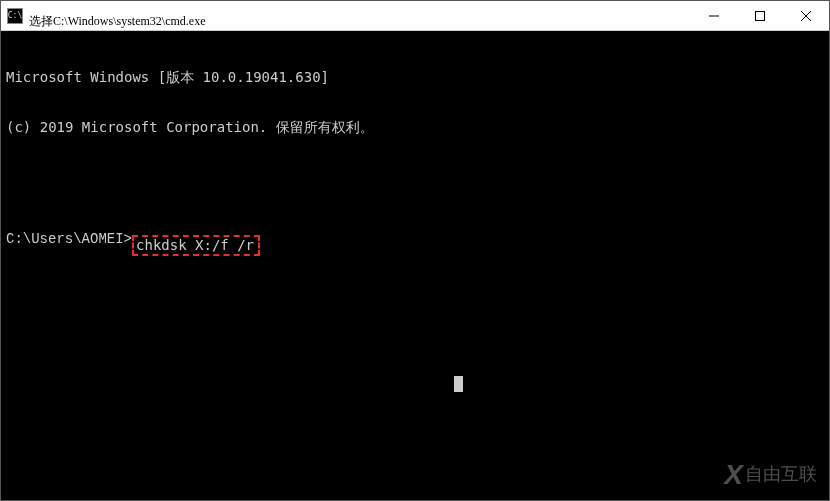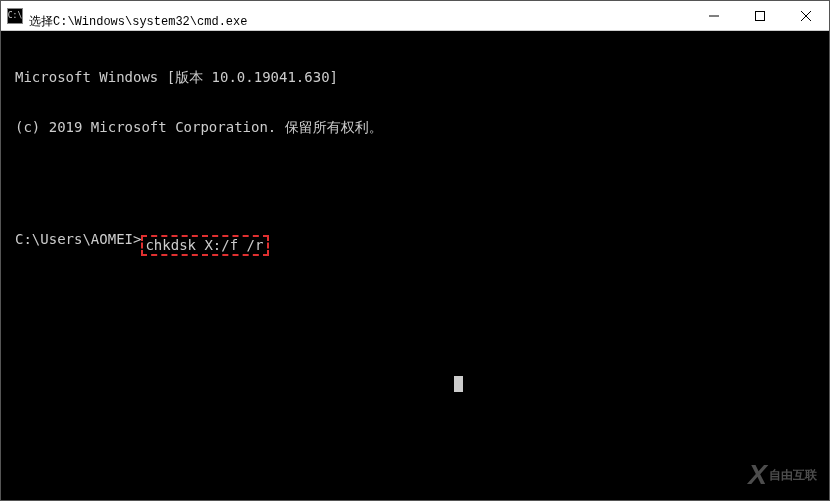--- a/index.html
+++ b/index.html
@@ -45,21 +45,21 @@
       border: 1px solid #888;
       display: flex;
       align-items: center;
       justify-content: center;
       font-size: 8px;
       color: #ccc;
       font-family: monospace;
     }
     .title-text {
       font-size: 12px;
-      font-family: Liberation Mono, monospace;
+      font-family: Liberation Serif, serif;
       color: #000;
       margin-top: 11px;
     }
     .window-controls {
       display: flex;
       height: 100%;
     }
     .control-btn {
       width: 46px;
       height: 100%;
@@ -70,38 +70,39 @@
       color: #000;
       cursor: pointer;
     }
     .control-btn svg {
       width: 10px;
       height: 10px;
     }
     .terminal-body {
       flex: 1;
       background: #000;
-      padding: 4px 14px;
+      padding: 4px 5px;
       font-family: "NSimSun", "SimSun", Consolas, monospace;
       font-size: 14px;
       color: #ccc;
       line-height: 1.2;
       white-space: pre;
       position: relative;
     }
     .term-line {
       white-space: pre;
     }
     .prompt-line {
       display: flex;
       align-items: center;
       margin-top: 4px;
     }
     .prompt-text {
       white-space: pre;
+      font-family: Liberation Mono, monospace;
     }
     .highlight-box {
       border: 2px dashed #e03030;
       padding: 0 4px 0 2px;
       display: inline-block;
       line-height: 1.2;
       margin-top: 11px;
     }
     .cursor {
       position: absolute;
@@ -122,22 +123,22 @@
       font-family: "Microsoft YaHei", sans-serif;
     }
     .watermark-icon {
       font-size: 28px;
       font-weight: bold;
       font-style: italic;
       color: #aaa;
       letter-spacing: -4px;
     }
     .watermark-text {
-      font-size: 12px;
-      font-weight: bold;
+      font-size: 18px;
+      font-weight: normal;
       color: #aaa;
     }
   </style>
 </head>
 <body>
 
 <div class="window">
   <div class="titlebar">
     <div class="titlebar-left">
       <div class="app-icon">

